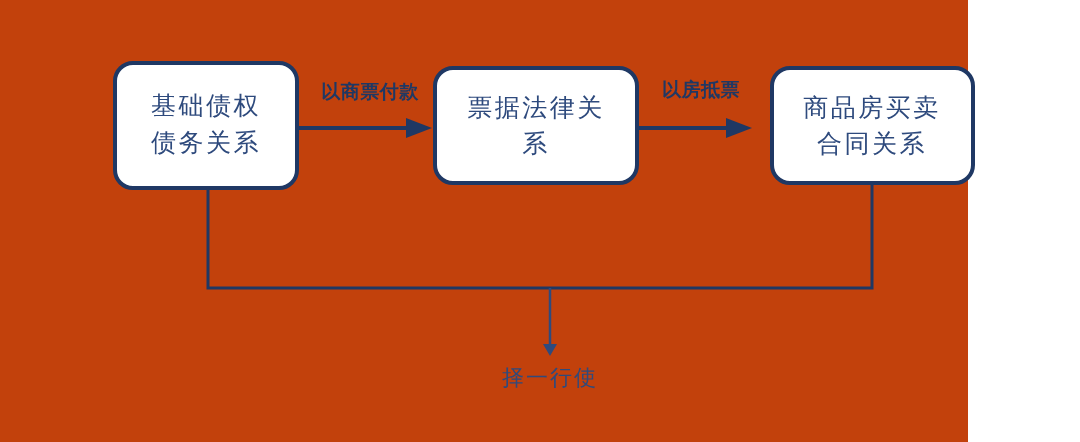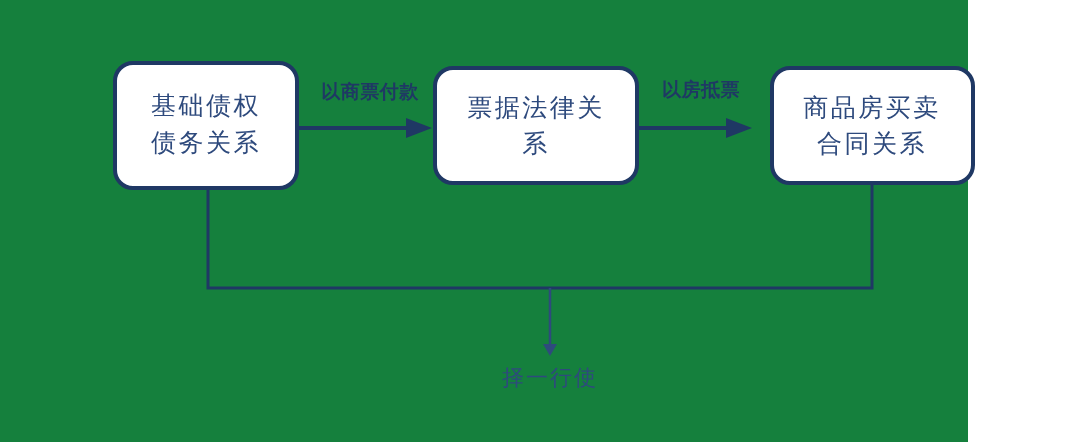--- a/index.html
+++ b/index.html
@@ -10,21 +10,21 @@
   body {
     width: 1080px;
     height: 442px;
     overflow: hidden;
     font-family: "Liberation Serif", "DejaVu Serif", serif;
   }
   #diagram-root {
     position: relative;
     width: 968px;
     height: 442px;
-    background: #15803d;
+    background: #c2410c;
   }
   #diagram-svg {
     position: absolute;
     top: 0;
     left: 0;
     width: 1080px;
     height: 442px;
     display: block;
   }
   .node-box {

